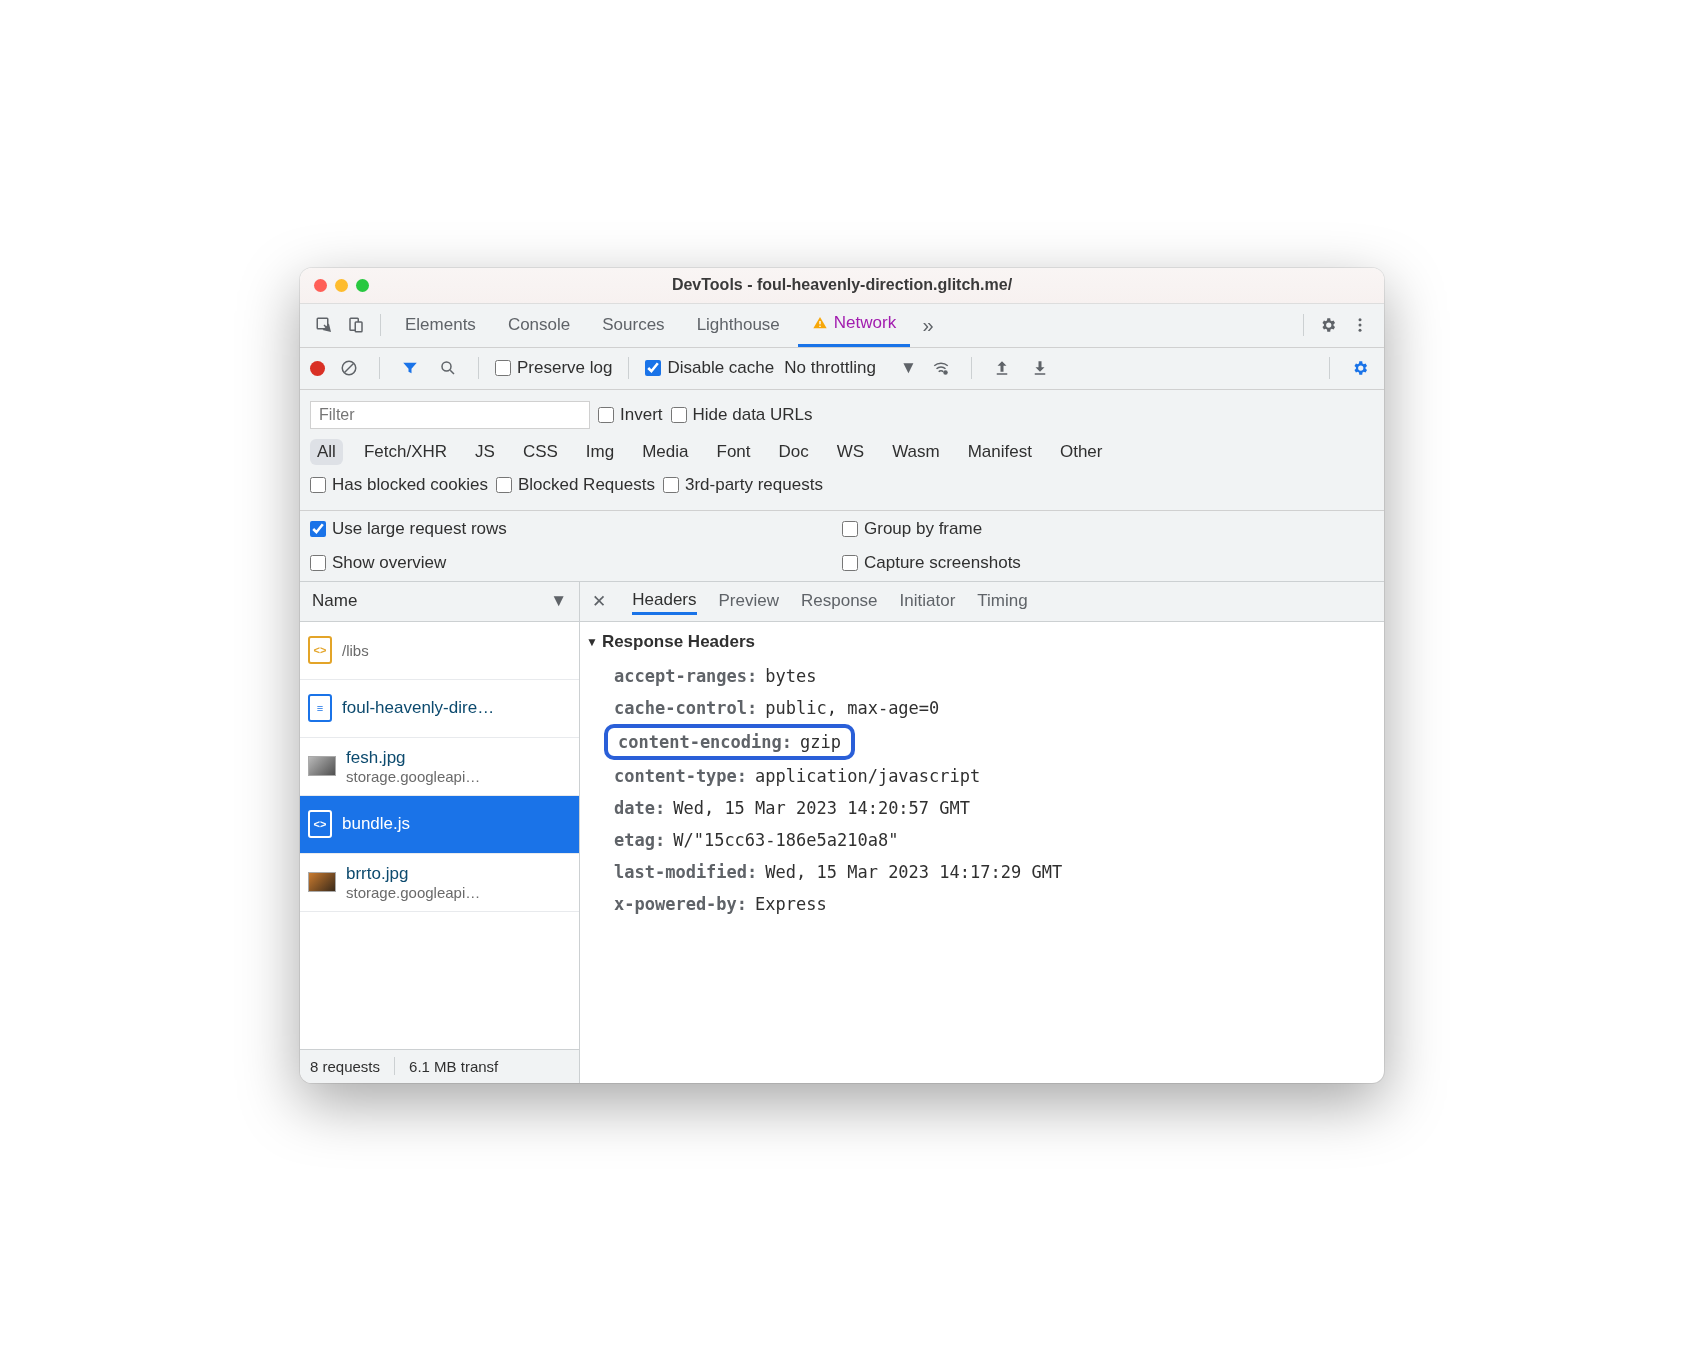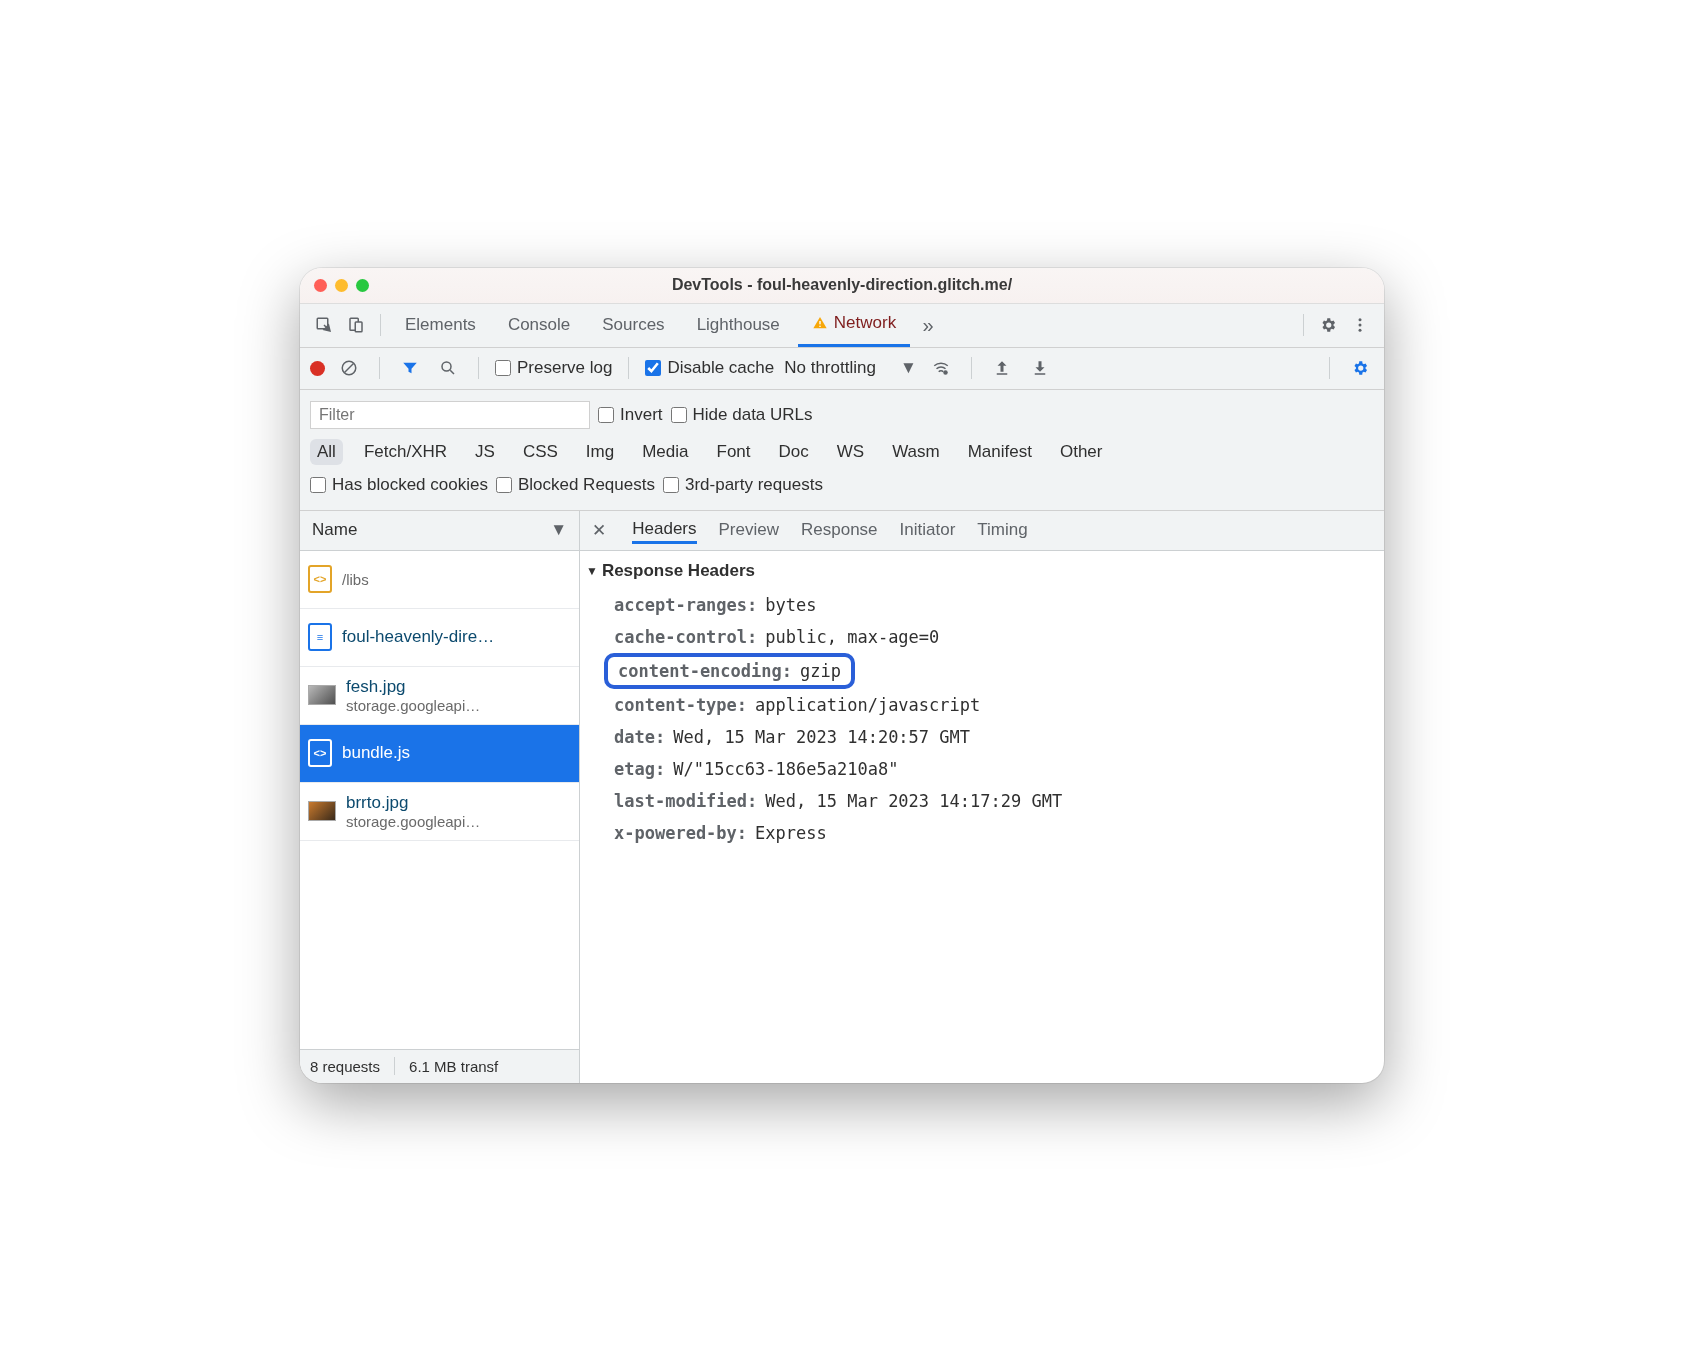--- a/index.html
+++ b/index.html
@@ -8,21 +8,21 @@
     background: #fff;
     display: flex;
     align-items: center;
     justify-content: center;
     min-height: 100vh;
   }
   .window {
     width: 1084px;
     height: 815px;
     background: #fff;
-    border-radius: 22px;
+    border-radius: 12px;
     box-shadow: 0 20px 60px rgba(0,0,0,0.35), 0 0 0 1px rgba(0,0,0,0.08);
     display: flex;
     flex-direction: column;
     overflow: hidden;
     font-size: 15px;
     color: #303030;
   }
   
   .titlebar {
     height: 36px;
@@ -38,21 +38,21 @@
   .tl-close{background:#ff5f57;} .tl-min{background:#febc2e;} .tl-max{background:#28c840;}
   .title { flex:1; text-align:center; font-weight:600; font-size:16px; color:#3a3a3a;}
   
   .main-tabs {
     height: 44px; background:#f1f3f4; border-bottom:1px solid #d0d0d0;
     display:flex; align-items:center; padding:0 10px; gap:4px; flex-shrink:0;
   }
   .icon-btn{display:inline-flex;align-items:center;justify-content:center;width:28px;height:28px;color:#5f6368;border-radius:3px;}
   .divider{width:1px;height:22px;background:#ccd0d2;margin:0 6px;}
   .main-tab{padding:10px 14px;color:#5f6368;font-size:17px;height:44px;display:flex;align-items:center;gap:6px;}
-  .main-tab.active{color:#7f1d1d;border-bottom:3px solid #1a73e8;padding-bottom:12px;}
+  .main-tab.active{color:#a21caf;border-bottom:3px solid #1a73e8;padding-bottom:12px;}
   .spacer{flex:1;}
   .warn-tri{width:16px;height:16px;}
   
   .toolbar{height:42px;background:#f1f3f4;border-bottom:1px solid #d0d0d0;display:flex;align-items:center;padding:0 10px;gap:10px;flex-shrink:0;}
   .rec-btn{width:15px;height:15px;border-radius:50%;background:#d93025;display:inline-block;}
   .clear-icon svg, .icon-btn svg{width:18px;height:18px;}
   .chk{display:flex;align-items:center;gap:6px;font-size:17px;color:#303030;}
   .chk input{width:16px;height:16px;accent-color:#1a73e8;}
   .throttle{display:flex;align-items:flex-end;gap:4px;font-size:17px;color:#303030;}
   .gear-blue{color:#1a73e8;}
@@ -256,20 +256,38 @@
           <input type="checkbox" style="">
           <span>Blocked Requests</span>
         </label>
       <label class="chk">
           <input type="checkbox" style="">
           <span>3rd-party requests</span>
         </label>
     </div>
   </div>
 
+  <div class="view-opts">
+    <label class="chk">
+        <input type="checkbox" checked="" style="">
+        <span>Use large request rows</span>
+      </label>
+    <label class="chk">
+        <input type="checkbox" style="">
+        <span>Group by frame</span>
+      </label>
+    <label class="chk">
+        <input type="checkbox" style="">
+        <span>Show overview</span>
+      </label>
+    <label class="chk">
+        <input type="checkbox" style="">
+        <span>Capture screenshots</span>
+      </label>
+  </div>
 
   <div class="content">
     <div class="left-pane">
       <div class="col-header">
         <span>Name</span>
         <span style="color:#5f6368;">▼</span>
       </div>
       <div class="req-list" id="req-list">
           <div class="req">
             <span class="file-ico js">&lt;&gt;</span>

